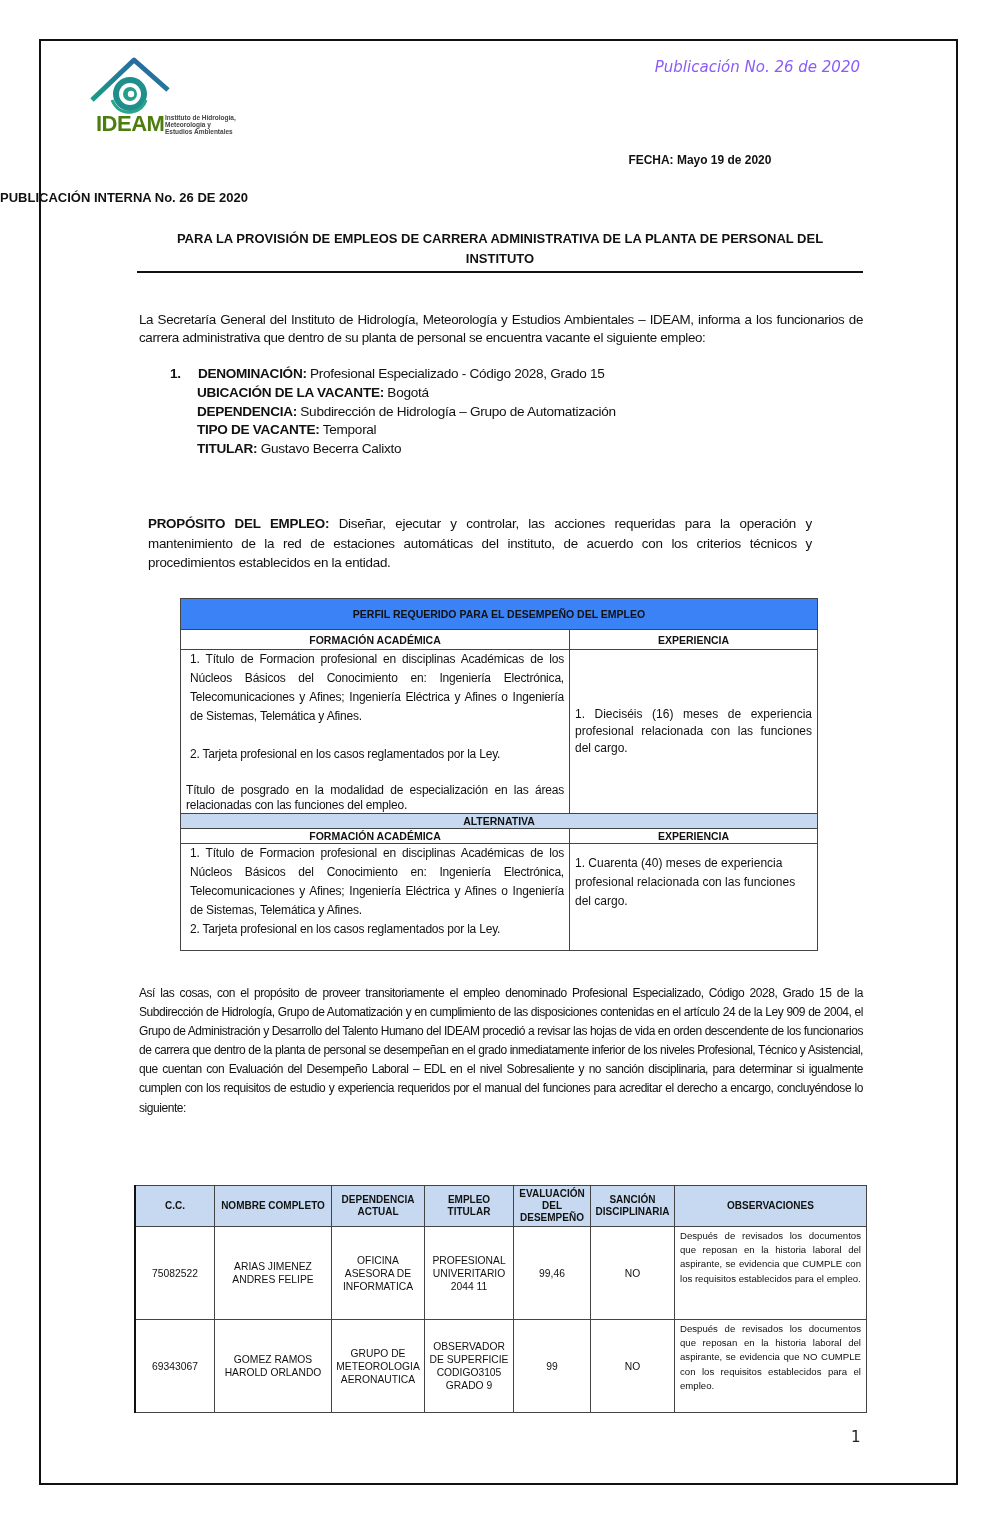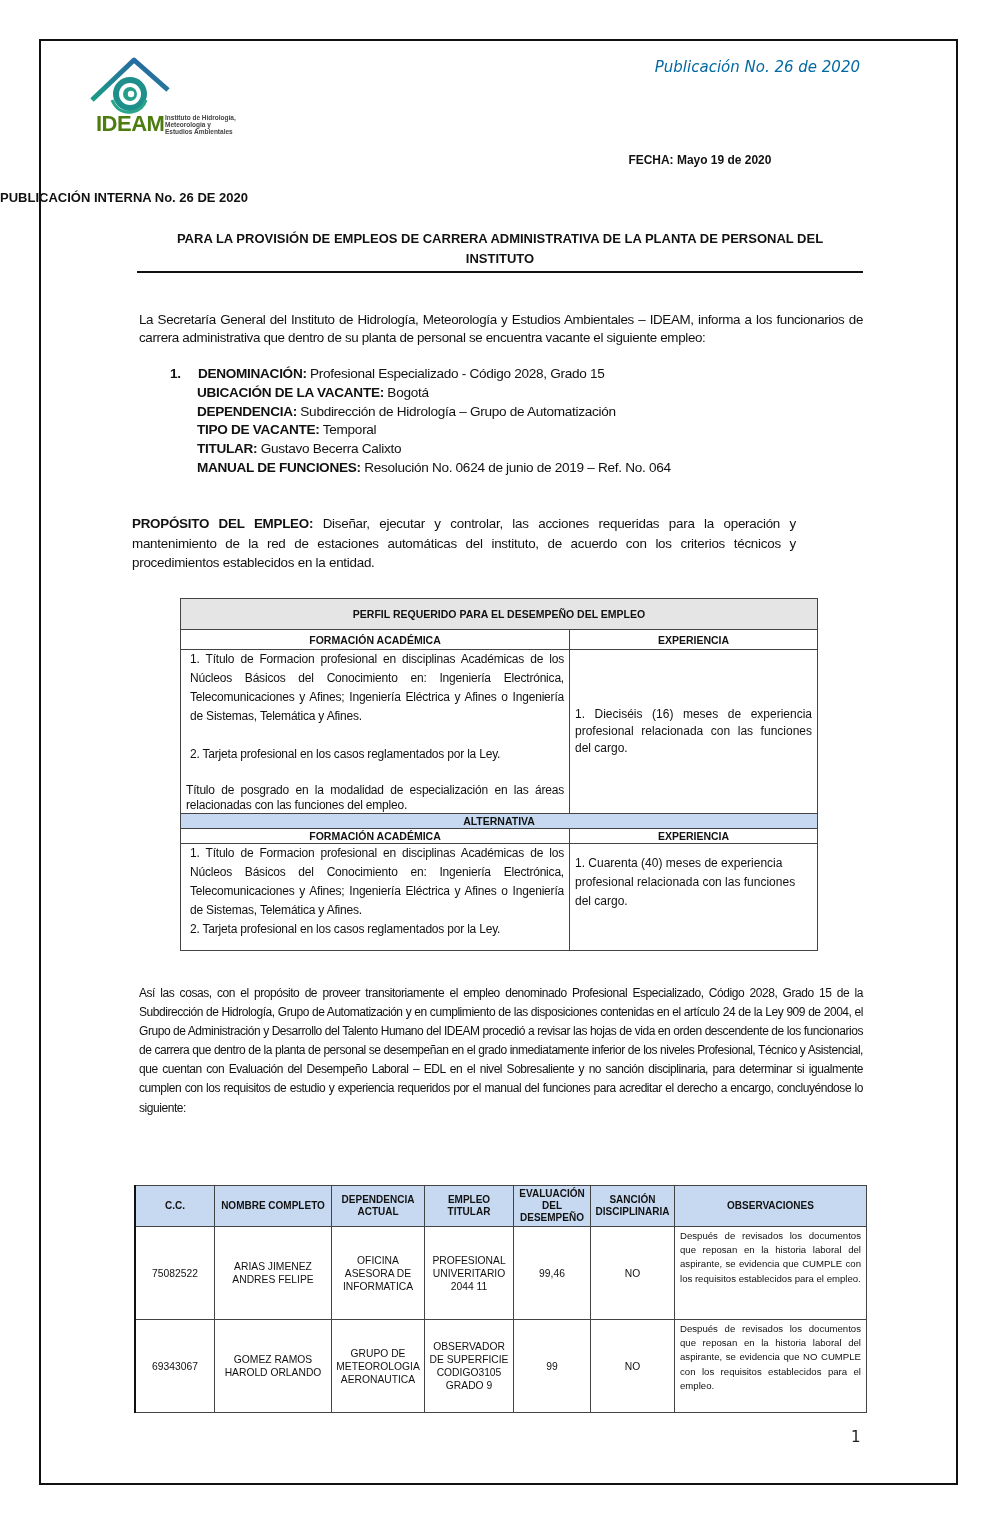--- a/index.html
+++ b/index.html
@@ -2,38 +2,38 @@
 <html><head>
 <meta charset="utf-8">
 <style>
   html, body { margin: 0; padding: 0; background: #ffffff; }
   body { width: 1000px; height: 1528px; position: relative; font-family: "Liberation Sans", sans-serif; color: #111; }
   .page-frame { position: absolute; left: 39px; top: 39px; width: 919px; height: 1446px; border: 2px solid #111; box-sizing: border-box; }
   .logo { position: absolute; left: 88px; top: 56px; width: 170px; height: 90px; }
   .logo-text { position: absolute; left: 165px; top: 114px; font-size: 6.5px; line-height: 7px; color: #444; font-weight: bold; }
   .logo-text div { white-space: nowrap; }
   .logo-ideam { position: absolute; left: 96px; top: 111px; font-size: 22px; font-weight: bold; color: #4d7c0f; letter-spacing: -0.5px; }
-  .pub-header { position: absolute; right: 140px; top: 58px; font-family: "DejaVu Sans", sans-serif; font-style: italic; font-size: 15px; color: #0369a1; }
+  .pub-header { position: absolute; right: 140px; top: 58px; font-family: "DejaVu Sans", sans-serif; font-style: italic; font-size: 15px; color: #8b5cf6; }
   .fecha { position: absolute; right: 229px; top: 152px; font-weight: bold; font-size: 13px; transform: scaleX(0.92); transform-origin: right; }
   .title1 { position: absolute; left: 0; width: 1000px; top: 190px; text-align: left; font-weight: bold; font-size: 13px; }
   .title2 { position: absolute; left: 150px; width: 700px; top: 229px; text-align: center; font-weight: bold; font-size: 13px; line-height: 20px; }
   .title-rule { position: absolute; left: 137px; width: 726px; top: 271px; height: 2px; background: #111; }
   .intro { position: absolute; left: 139px; width: 724px; top: 311px; font-size: 13.4px; line-height: 18px; text-align: justify; letter-spacing: -0.35px; }
   .details { position: absolute; left: 170px; top: 365px; font-size: 13.6px; line-height: 18.8px; letter-spacing: -0.3px; }
   .details .num { display: inline-block; width: 28px; font-weight: bold; }
   .details .line { white-space: nowrap; }
   .details .indent { padding-left: 27px; }
   .details b { font-weight: bold; }
-  .purpose { position: absolute; left: 132px; width: 664px; top: 514px; font-size: 13.4px; line-height: 19.5px; text-align: justify; letter-spacing: -0.25px; }
+  .purpose { position: absolute; left: 148px; width: 664px; top: 514px; font-size: 13.4px; line-height: 19.5px; text-align: justify; letter-spacing: -0.25px; }
   .purpose b { font-weight: bold; }
 
   table { border-collapse: collapse; }
   .perfil { position: absolute; left: 180px; top: 598px; width: 638px; font-size: 12px; }
   .perfil td { border: 1px solid #444; padding: 0 5px; vertical-align: top; }
-  .perfil .hd { background: #e5e5e5; text-align: center; font-weight: bold; font-size: 10.5px; height: 30px; vertical-align: middle; }
+  .perfil .hd { background: #3b82f6; text-align: center; font-weight: bold; font-size: 10.5px; height: 30px; vertical-align: middle; }
   .perfil .hd-alt { background: #c6d9f1; text-align: center; font-weight: bold; font-size: 10.5px; height: 14px; line-height: 14px; vertical-align: middle; }
   .perfil .sub { text-align: center; font-weight: bold; font-size: 10.5px; height: 19px; vertical-align: middle; }
   .perfil .sub-alt { text-align: center; font-weight: bold; font-size: 10.5px; height: 14px; line-height: 14px; vertical-align: middle; }
   .perfil .formacion { width: 378px; text-align: justify; line-height: 19px; font-size: 12px; letter-spacing: -0.2px; }
   .perfil .formacion p { margin: 0; }
   .perfil .exp-cell { vertical-align: middle; text-align: justify; line-height: 17px; font-size: 12px; }
 
   .body2 { position: absolute; left: 139px; width: 724px; top: 984px; font-size: 12px; line-height: 19.1px; text-align: justify; letter-spacing: -0.45px; }
 
   .results { position: absolute; left: 134px; top: 1185px; width: 733px; font-size: 10.3px; }
@@ -77,21 +77,20 @@
 <div class="title-rule"></div>
 
 <div class="intro">La Secretaría General del Instituto de Hidrología, Meteorología y Estudios Ambientales – IDEAM, informa a los funcionarios de carrera administrativa que dentro de su planta de personal se encuentra vacante el siguiente empleo:</div>
 
 <div class="details">
   <div class="line"><span class="num">1.</span><b>DENOMINACIÓN:</b><span> Profesional Especializado - Código 2028, Grado 15</span></div>
   <div class="line indent"><b>UBICACIÓN DE LA VACANTE:</b><span> Bogotá</span></div>
   <div class="line indent"><b>DEPENDENCIA:</b><span> Subdirección de Hidrología – Grupo de Automatización</span></div>
   <div class="line indent"><b>TIPO DE VACANTE:</b><span> Temporal</span></div>
   <div class="line indent"><b>TITULAR:</b><span> Gustavo Becerra Calixto</span></div>
-  <div class="line indent"><b>MANUAL DE FUNCIONES:</b><span> Resolución No. 0624 de junio de 2019 – Ref. No. 064</span></div>
 </div>
 
 <div class="purpose"><b>PROPÓSITO DEL EMPLEO:</b><span> Diseñar, ejecutar y controlar, las acciones requeridas para la operación y mantenimiento de la red de estaciones automáticas  del instituto, de acuerdo con los criterios técnicos y procedimientos establecidos en la entidad.</span></div>
 
 <table class="perfil">
   <tbody>
       <tr>
         <td colspan="2" class="hd">PERFIL REQUERIDO PARA EL DESEMPEÑO DEL EMPLEO</td>
       </tr>
   <tr>

